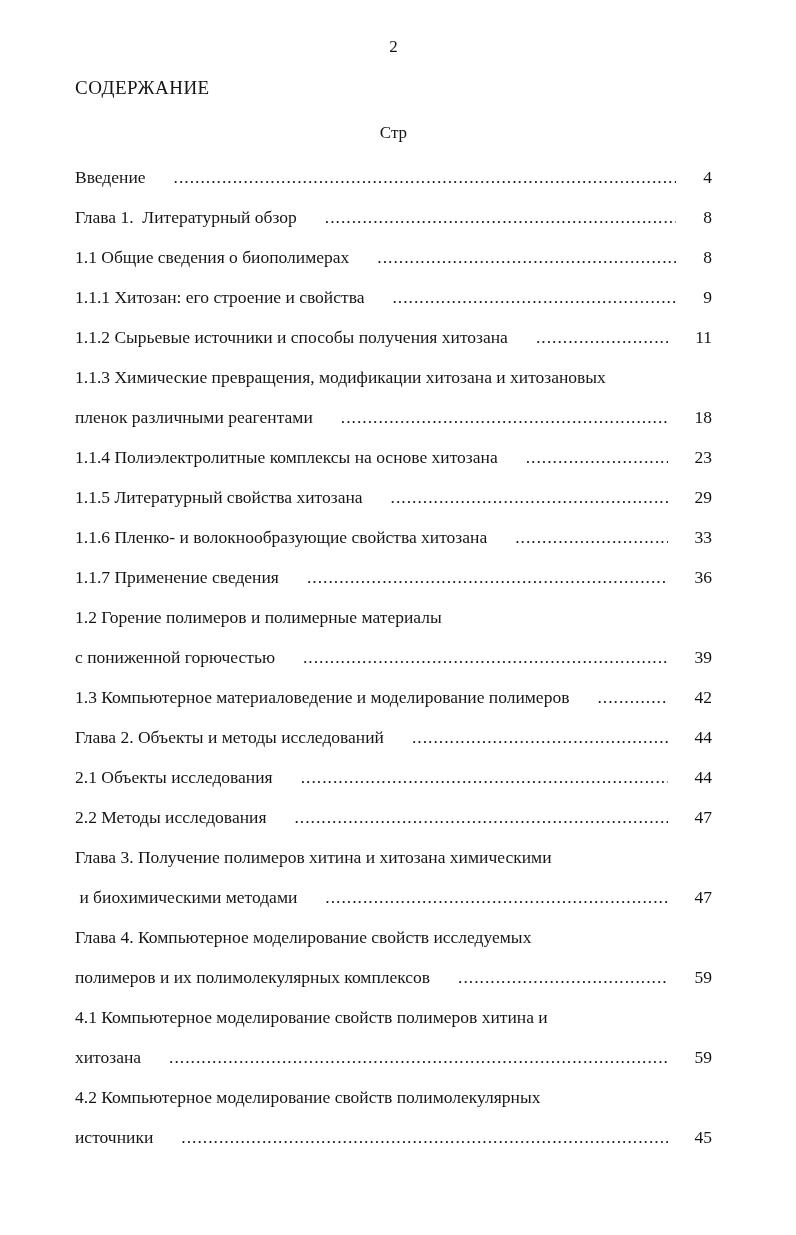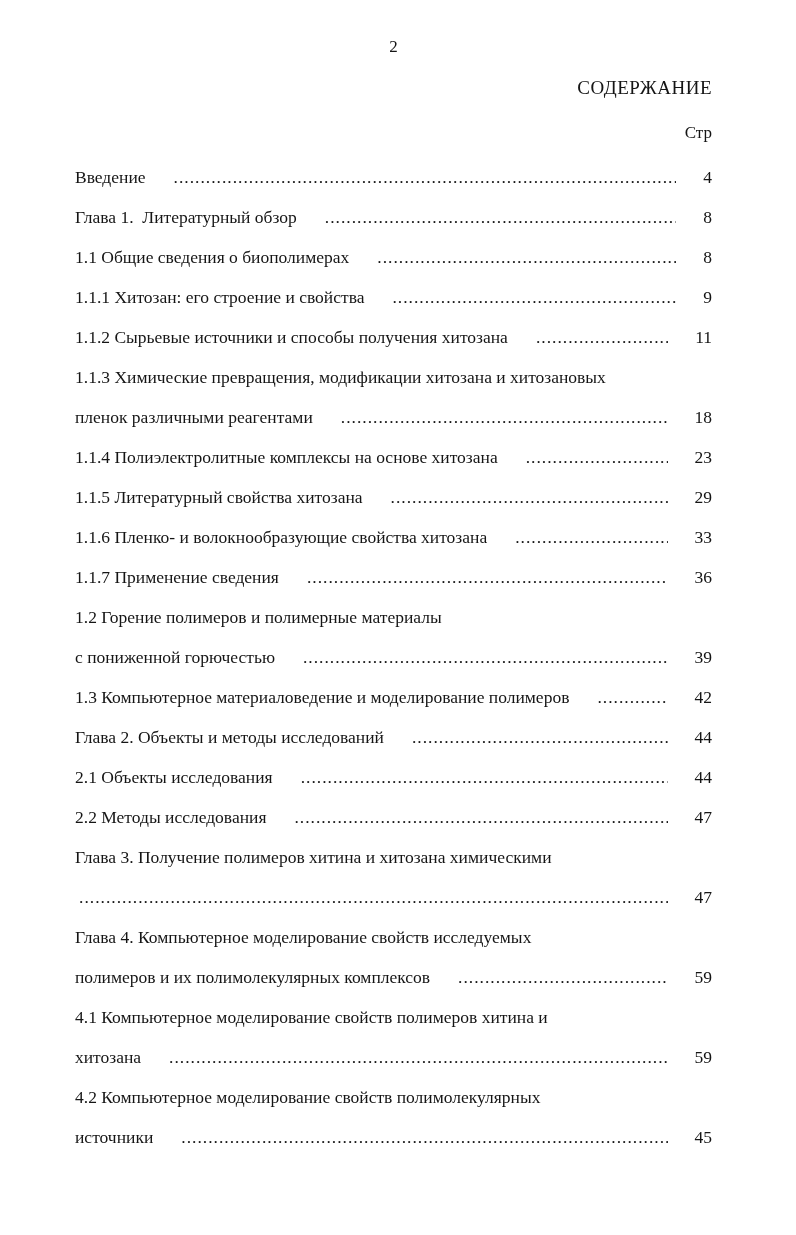--- a/index.html
+++ b/index.html
@@ -22,29 +22,29 @@
     background: #ffffff;
     overflow: hidden;
   }
   .page-num {
     text-align: center;
     font-size: 17px;
     line-height: 18px;
     margin: 0 0 22px 0;
   }
   .title {
-    text-align: right;
+    text-align: left;
     font-size: 19px;
     line-height: 20px;
     font-weight: normal;
     letter-spacing: 0.5px;
     margin: 0 0 26px 0;
   }
   .col-header {
-    text-align: right;
+    text-align: center;
     font-size: 17px;
     line-height: 18px;
     margin: 0 0 26px 0;
   }
   .entry { margin: 0; }
   .line {
     display: flex;
     align-items: baseline;
     font-size: 17.5px;
     line-height: 19px;
@@ -189,20 +189,21 @@
           <span class="txt">2.2 Методы исследования</span>
           <span class="dots"></span>
           <span class="pg">47</span>
         </div>
       </div>
       <div class="entry">
         <div class="line">
           <span class="txt">Глава 3. Получение полимеров хитина и хитозана химическими</span>
         </div>
         <div class="line">
+          <span class="txt"> и биохимическими методами</span>
           <span class="dots"></span>
           <span class="pg">47</span>
         </div>
       </div>
       <div class="entry">
         <div class="line">
           <span class="txt">Глава 4. Компьютерное моделирование свойств исследуемых</span>
         </div>
         <div class="line">
           <span class="txt">полимеров и их полимолекулярных комплексов</span>

